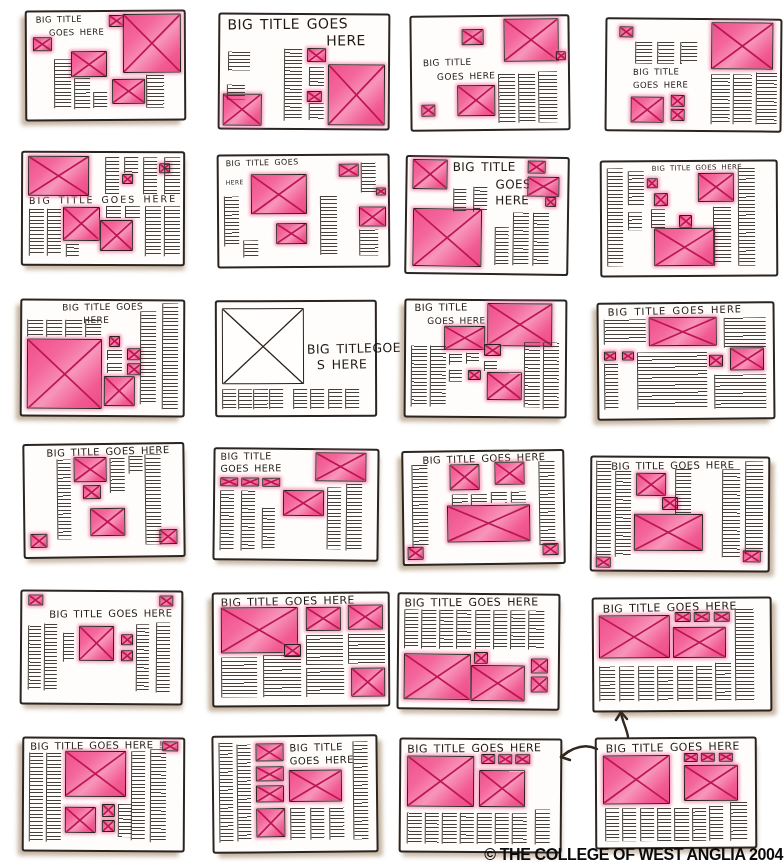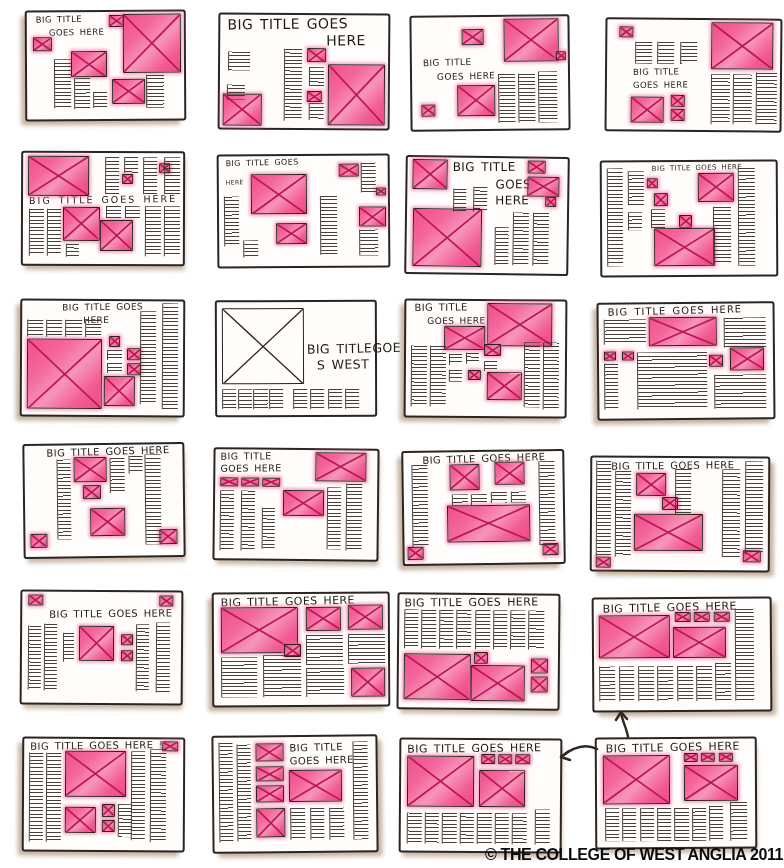--- a/index.html
+++ b/index.html
@@ -377,21 +377,21 @@
         <div class="txt" style="left: 15%; top: 17%; width: 10%; height: 15%;"></div>
         <div class="txt" style="left: 27%; top: 17%; width: 10%; height: 15%;"></div>
         <div class="txt" style="left: 39%; top: 17%; width: 10%; height: 15%;"></div>
         <div class="txt" style="left: 73%; top: 9%; width: 10%; height: 81%;"></div>
         <div class="txt" style="left: 87%; top: 2%; width: 10%; height: 93%;"></div>
         <div class="txt" style="left: 53%; top: 43%; width: 9%; height: 9%;"></div>
         <div class="txt" style="left: 53%; top: 54%; width: 9%; height: 9%;"></div>
       </div>
       <div class="thumb" style="left: 215px; top: 300px; width: 162px; height: 117px; transform: rotate(-0.2deg);">
         <div class="ttl" style="left: 57%; top: 36%; font-size: 12.5px;">BIG TITLEGOE</div>
-        <div class="ttl" style="left: 63%; top: 50%; font-size: 12.5px;">S WEST</div>
+        <div class="ttl" style="left: 63%; top: 50%; font-size: 12.5px;">S HERE</div>
         <div class="imgw" style="left: 3%; top: 5%; width: 52%; height: 68%;">
           <svg viewBox="0 0 100 100" preserveAspectRatio="none">
             <line x1="0" y1="0" x2="100" y2="100"></line>
             <line x1="100" y1="0" x2="0" y2="100"></line>
           </svg>
         </div>
         <div class="txt" style="left: 3%; top: 77%; width: 9%; height: 18%;"></div>
         <div class="txt" style="left: 13%; top: 77%; width: 9%; height: 18%;"></div>
         <div class="txt" style="left: 23%; top: 77%; width: 9%; height: 18%;"></div>
         <div class="txt" style="left: 33%; top: 77%; width: 9%; height: 18%;"></div>
@@ -959,14 +959,14 @@
       <path d="M 621 712 L 616 720"></path>
       <path d="M 621 712 L 627 719"></path>
     </g>
     <g>
       <path d="M 597 749 C 585 743 572 748 561 757"></path>
       <path d="M 561 757 L 569 751"></path>
       <path d="M 561 757 L 570 760"></path>
     </g>
   </svg>
 
-  <div id="copyright">© THE COLLEGE OF WEST ANGLIA 2011</div>
+  <div id="copyright">© THE COLLEGE OF WEST ANGLIA 2004</div>
 </div>
 
 </body></html>

